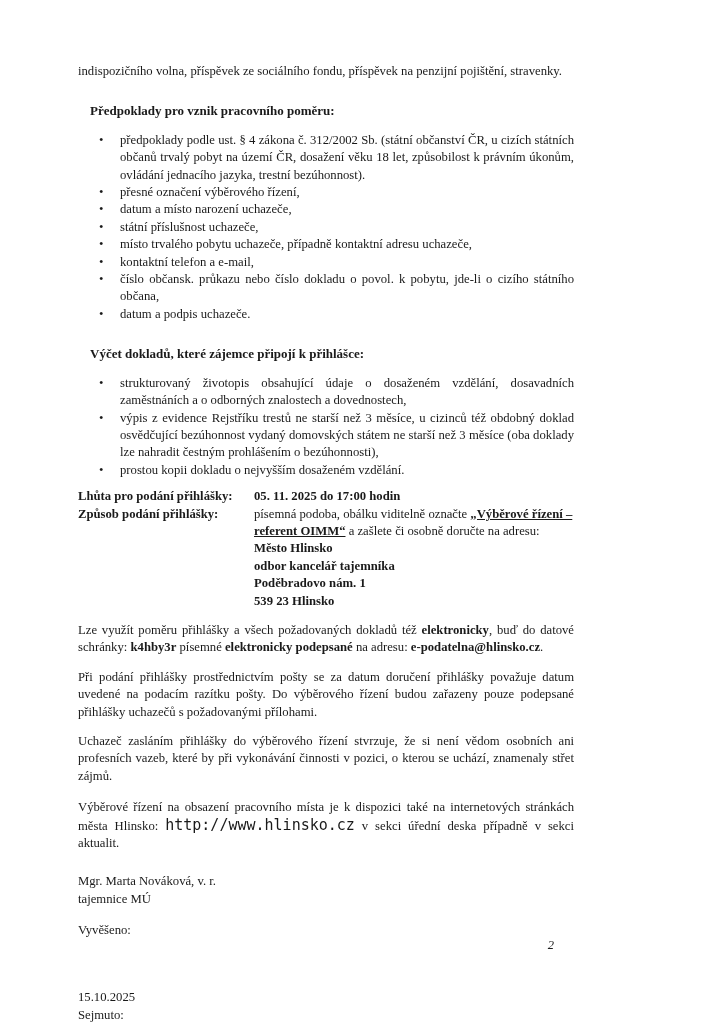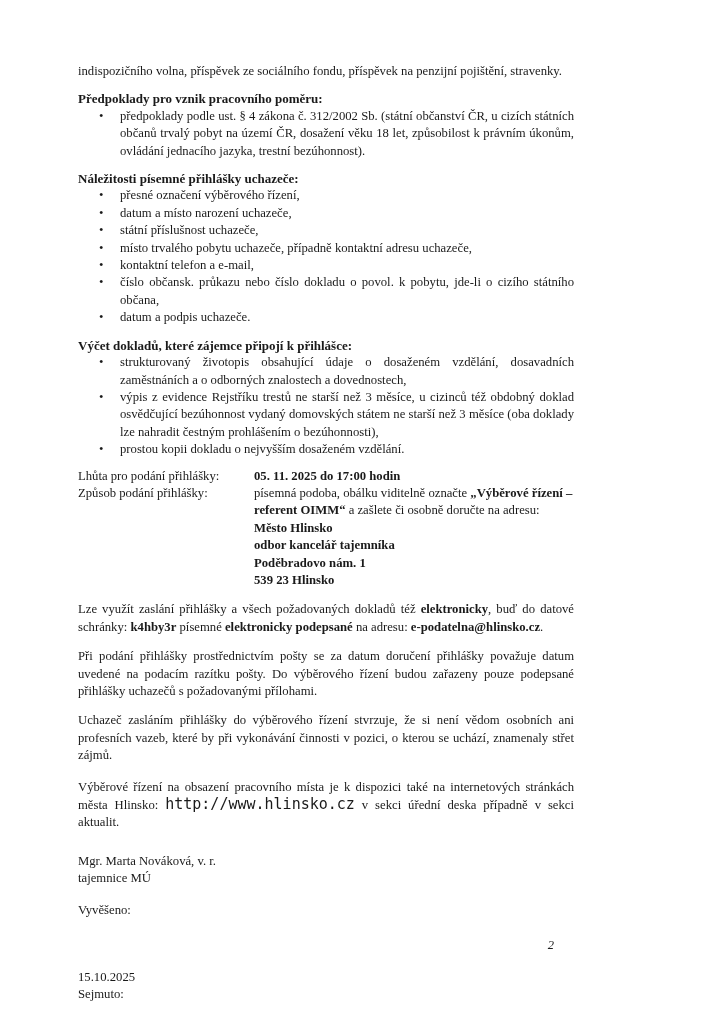--- a/index.html
+++ b/index.html
@@ -15,27 +15,27 @@
     color: #1a1a1a;
     font-family: "Liberation Serif", serif;
     font-size: 12.7px;
     line-height: 17.4px;
     box-sizing: border-box;
     padding: 63px 59px 0 78px;
     overflow: hidden;
   }
   .justify { text-align: justify; text-justify: inter-word; }
   .bold { font-weight: bold; }
-  .underline { }
+  .underline { text-decoration: underline; }
 
   p.para { margin: 0; }
   .cont { margin-left: 42px; }
 
   h3.heading {
-    margin: 0;
+    margin: 12px;
     padding-top: 10px;
     font-size: 13px;
     font-weight: bold;
     line-height: 17.4px;
   }
 
   ul.bullets {
     margin: 0;
     padding: 0;
     list-style: none;
@@ -52,21 +52,21 @@
     top: 0;
   }
 
   .kv-block { padding-top: 9px; }
   .kv-row {
     display: flex;
     align-items: flex-start;
   }
   .kv-label {
     flex: 0 0 176px;
-    font-weight: normal;
+    font-weight: bold;
   }
   .kv-value { flex: 1 1 auto; }
 
   .gap-md { padding-top: 12px; }
   .gap-lg { padding-top: 21px; }
   .gap-sm { padding-top: 14px; }
 
   .url {
     font-family: "DejaVu Sans Mono", monospace;
     font-size: 15px;
@@ -90,21 +90,20 @@
 
 <div class="page">
 
   <p class="para cont justify">indispozičního volna, příspěvek ze sociálního fondu, příspěvek na penzijní pojištění, stravenky.</p>
 
   <h3 class="heading">Předpoklady pro vznik pracovního poměru:</h3>
   <ul class="bullets">
     <li>předpoklady podle ust. § 4 zákona č. 312/2002 Sb. (státní občanství ČR, u cizích státních občanů trvalý pobyt na území ČR, dosažení věku 18 let, způsobilost k právním úkonům, ovládání jednacího jazyka, trestní bezúhonnost).</li>
   </ul>
 
-  <h3 class="heading">Náležitosti písemné přihlášky uchazeče:</h3>
   <ul class="bullets">
     <li>přesné označení výběrového řízení,</li>
     <li>datum a místo narození uchazeče,</li>
     <li>státní příslušnost uchazeče,</li>
     <li>místo trvalého pobytu uchazeče, případně kontaktní adresu uchazeče,</li>
     <li>kontaktní telefon a e-mail,</li>
     <li>číslo občansk. průkazu nebo číslo dokladu o povol. k pobytu, jde-li o cizího státního občana,</li>
     <li>datum a podpis uchazeče.</li>
   </ul>
 
@@ -126,21 +125,21 @@
         <div><span>písemná podoba, obálku viditelně označte </span><span class="bold underline">„Výběrové řízení – </span></div>
         <div><span class="bold underline">referent OIMM“</span><span> a zašlete či osobně doručte na adresu:</span></div>
         <div class="bold">Město Hlinsko</div>
         <div class="bold">odbor kancelář tajemníka</div>
         <div class="bold">Poděbradovo nám. 1</div>
         <div class="bold">539 23 Hlinsko</div>
       </div>
     </div>
   </div>
 
-  <p class="para justify gap-md"><span>Lze využít zaslání přihlášky a všech požadovaných dokladů též </span><span class="bold">elektronicky</span><span>, buď do datové schránky: </span><span class="bold">k4hby3r</span><span> písemné </span><span class="bold">elektronicky podepsané</span><span> na adresu: </span><span class="bold">e-podatelna@hlinsko.cz</span><span>.</span></p>
+  <p class="para justify gap-md"><span>Lze využít poměru přihlášky a všech požadovaných dokladů též </span><span class="bold">elektronicky</span><span>, buď do datové schránky: </span><span class="bold">k4hby3r</span><span> písemné </span><span class="bold">elektronicky podepsané</span><span> na adresu: </span><span class="bold">e-podatelna@hlinsko.cz</span><span>.</span></p>
 
   <p class="para justify gap-md">Při podání přihlášky prostřednictvím pošty se za datum doručení přihlášky považuje datum uvedené na podacím razítku pošty. Do výběrového řízení budou zařazeny pouze podepsané přihlášky uchazečů s požadovanými přílohami.</p>
 
   <p class="para justify gap-md">Uchazeč zasláním přihlášky do výběrového řízení stvrzuje, že si není vědom osobních ani profesních vazeb, které by při vykonávání činnosti v pozici, o kterou se uchází, znamenaly střet zájmů.</p>
 
   <p class="para justify gap-sm"><span>Výběrové řízení na obsazení pracovního místa je k dispozici také na internetových stránkách města Hlinsko: </span><span class="url">http://www.hlinsko.cz</span><span> v sekci úřední deska případně v sekci aktualit.</span></p>
 
   <div class="signature gap-lg">
     <div>Mgr. Marta Nováková, v. r.</div>
     <div>tajemnice MÚ</div>

